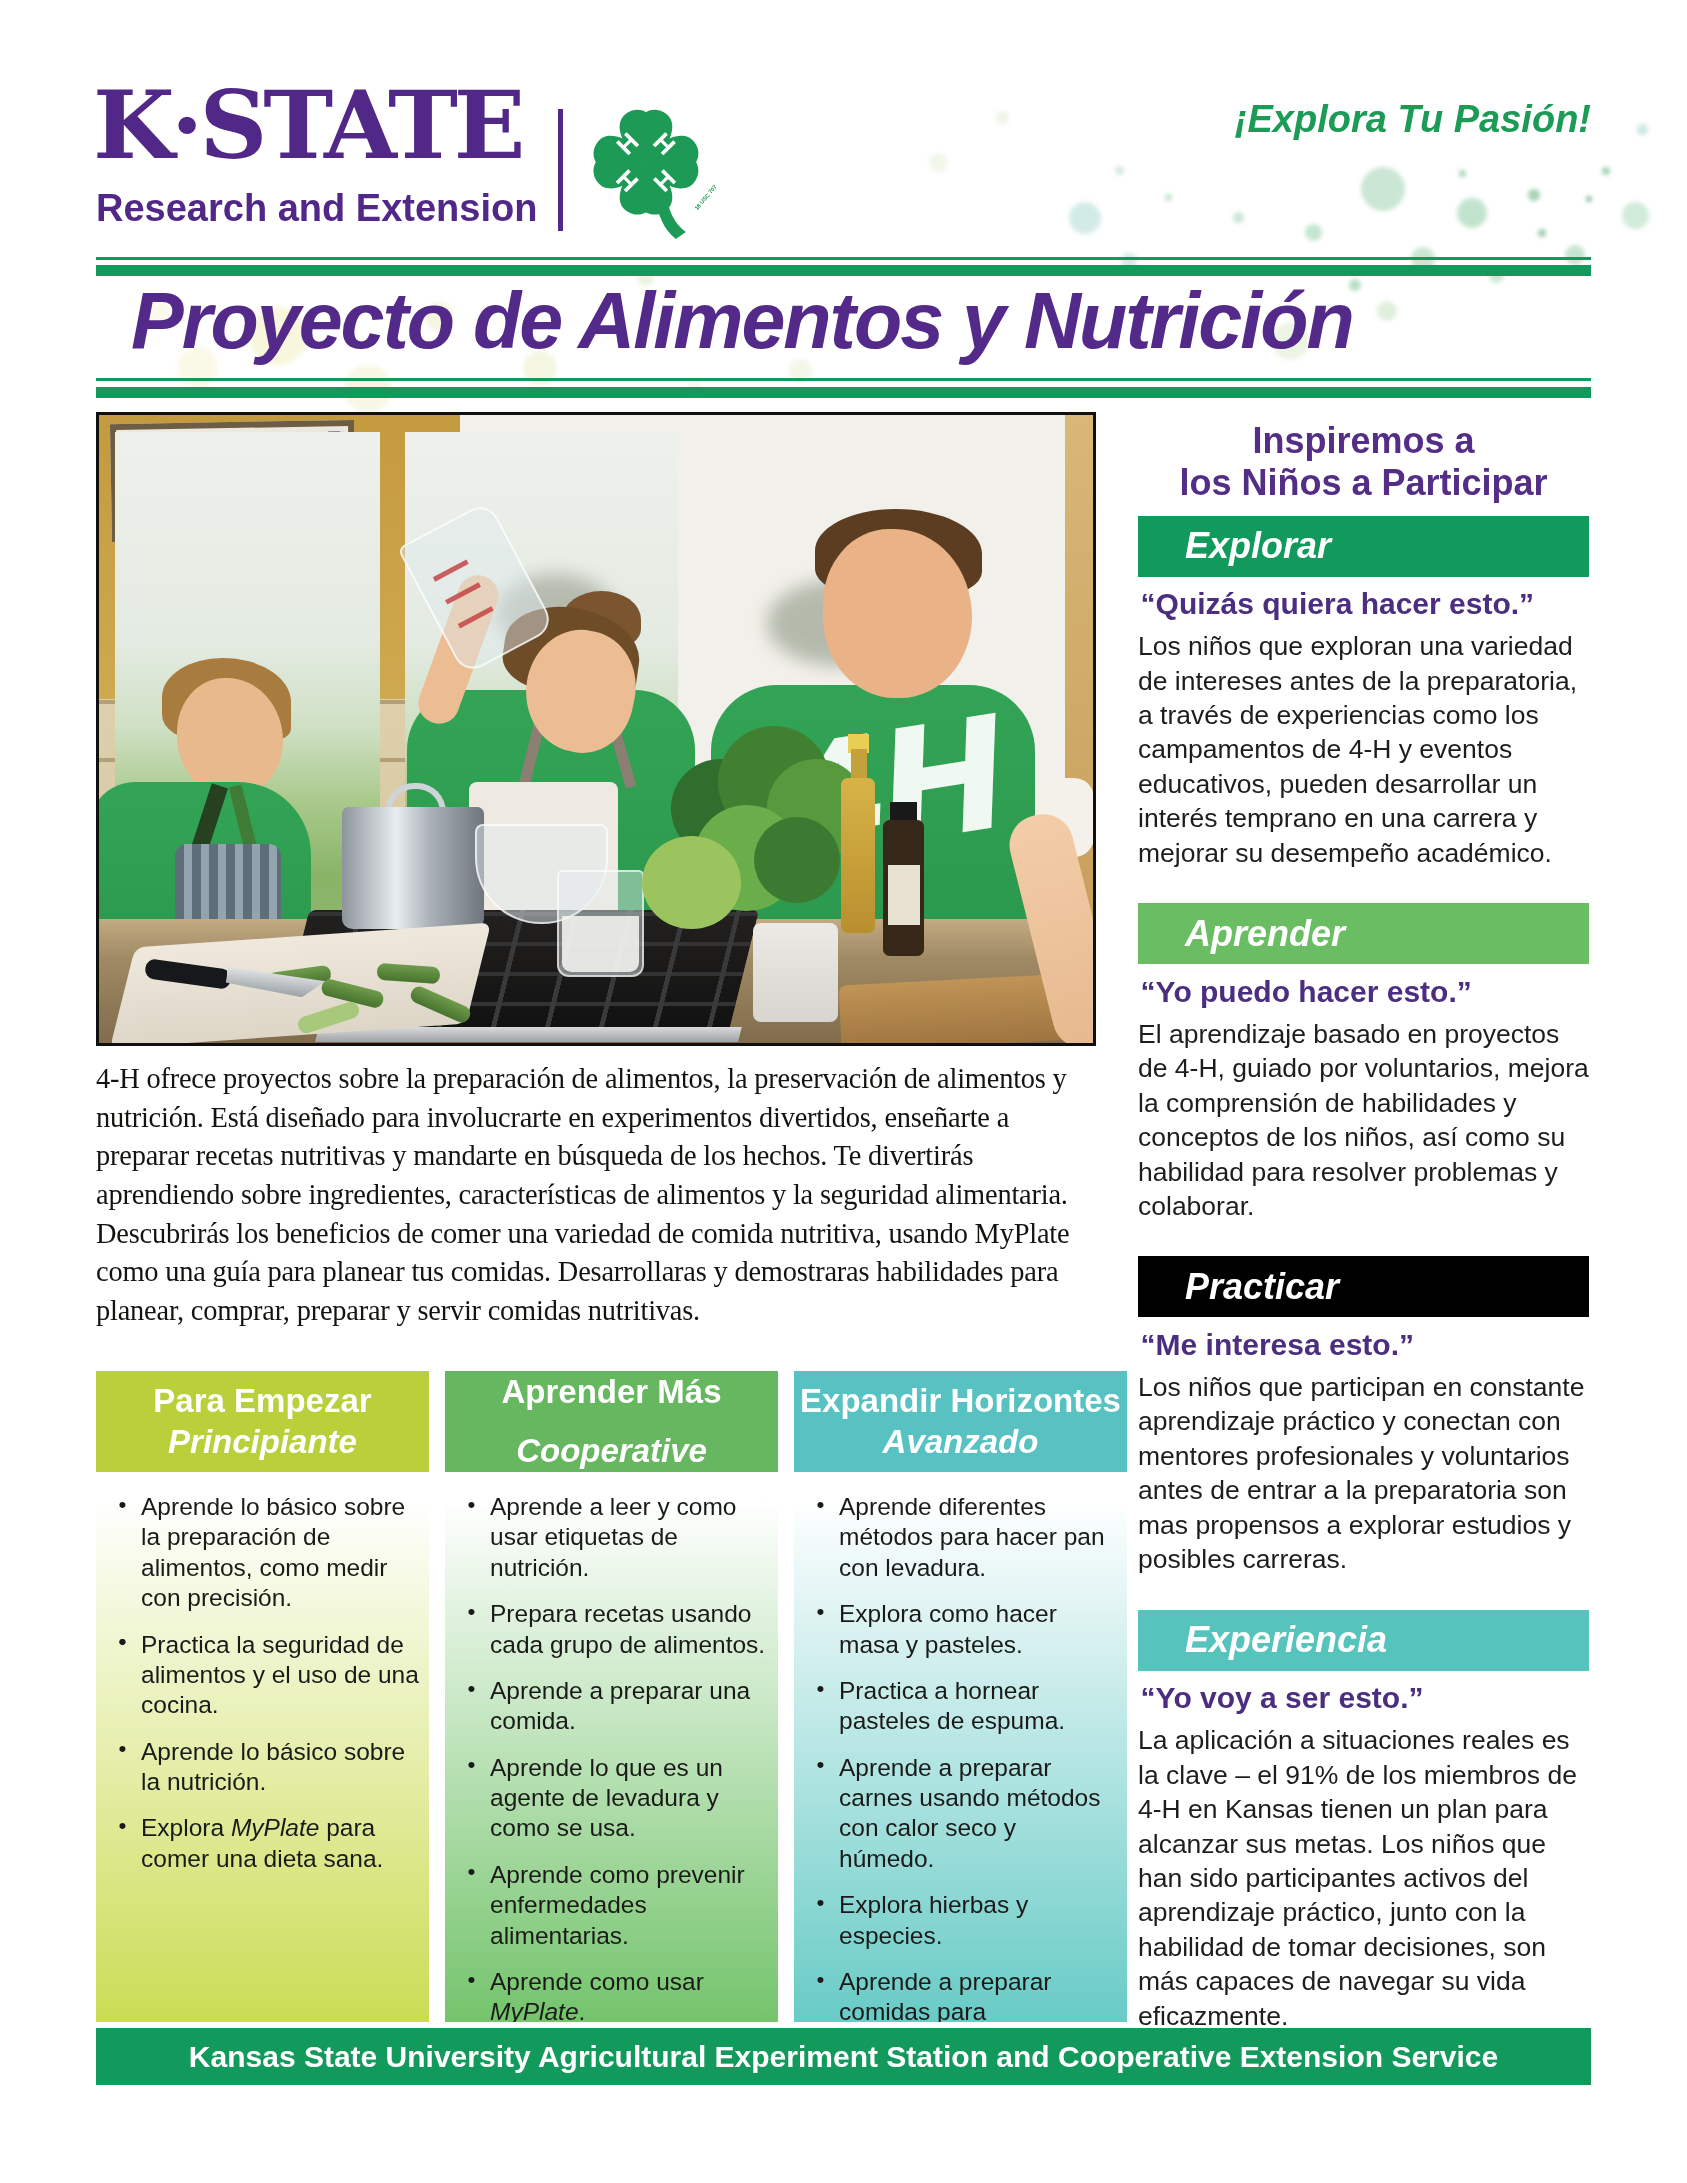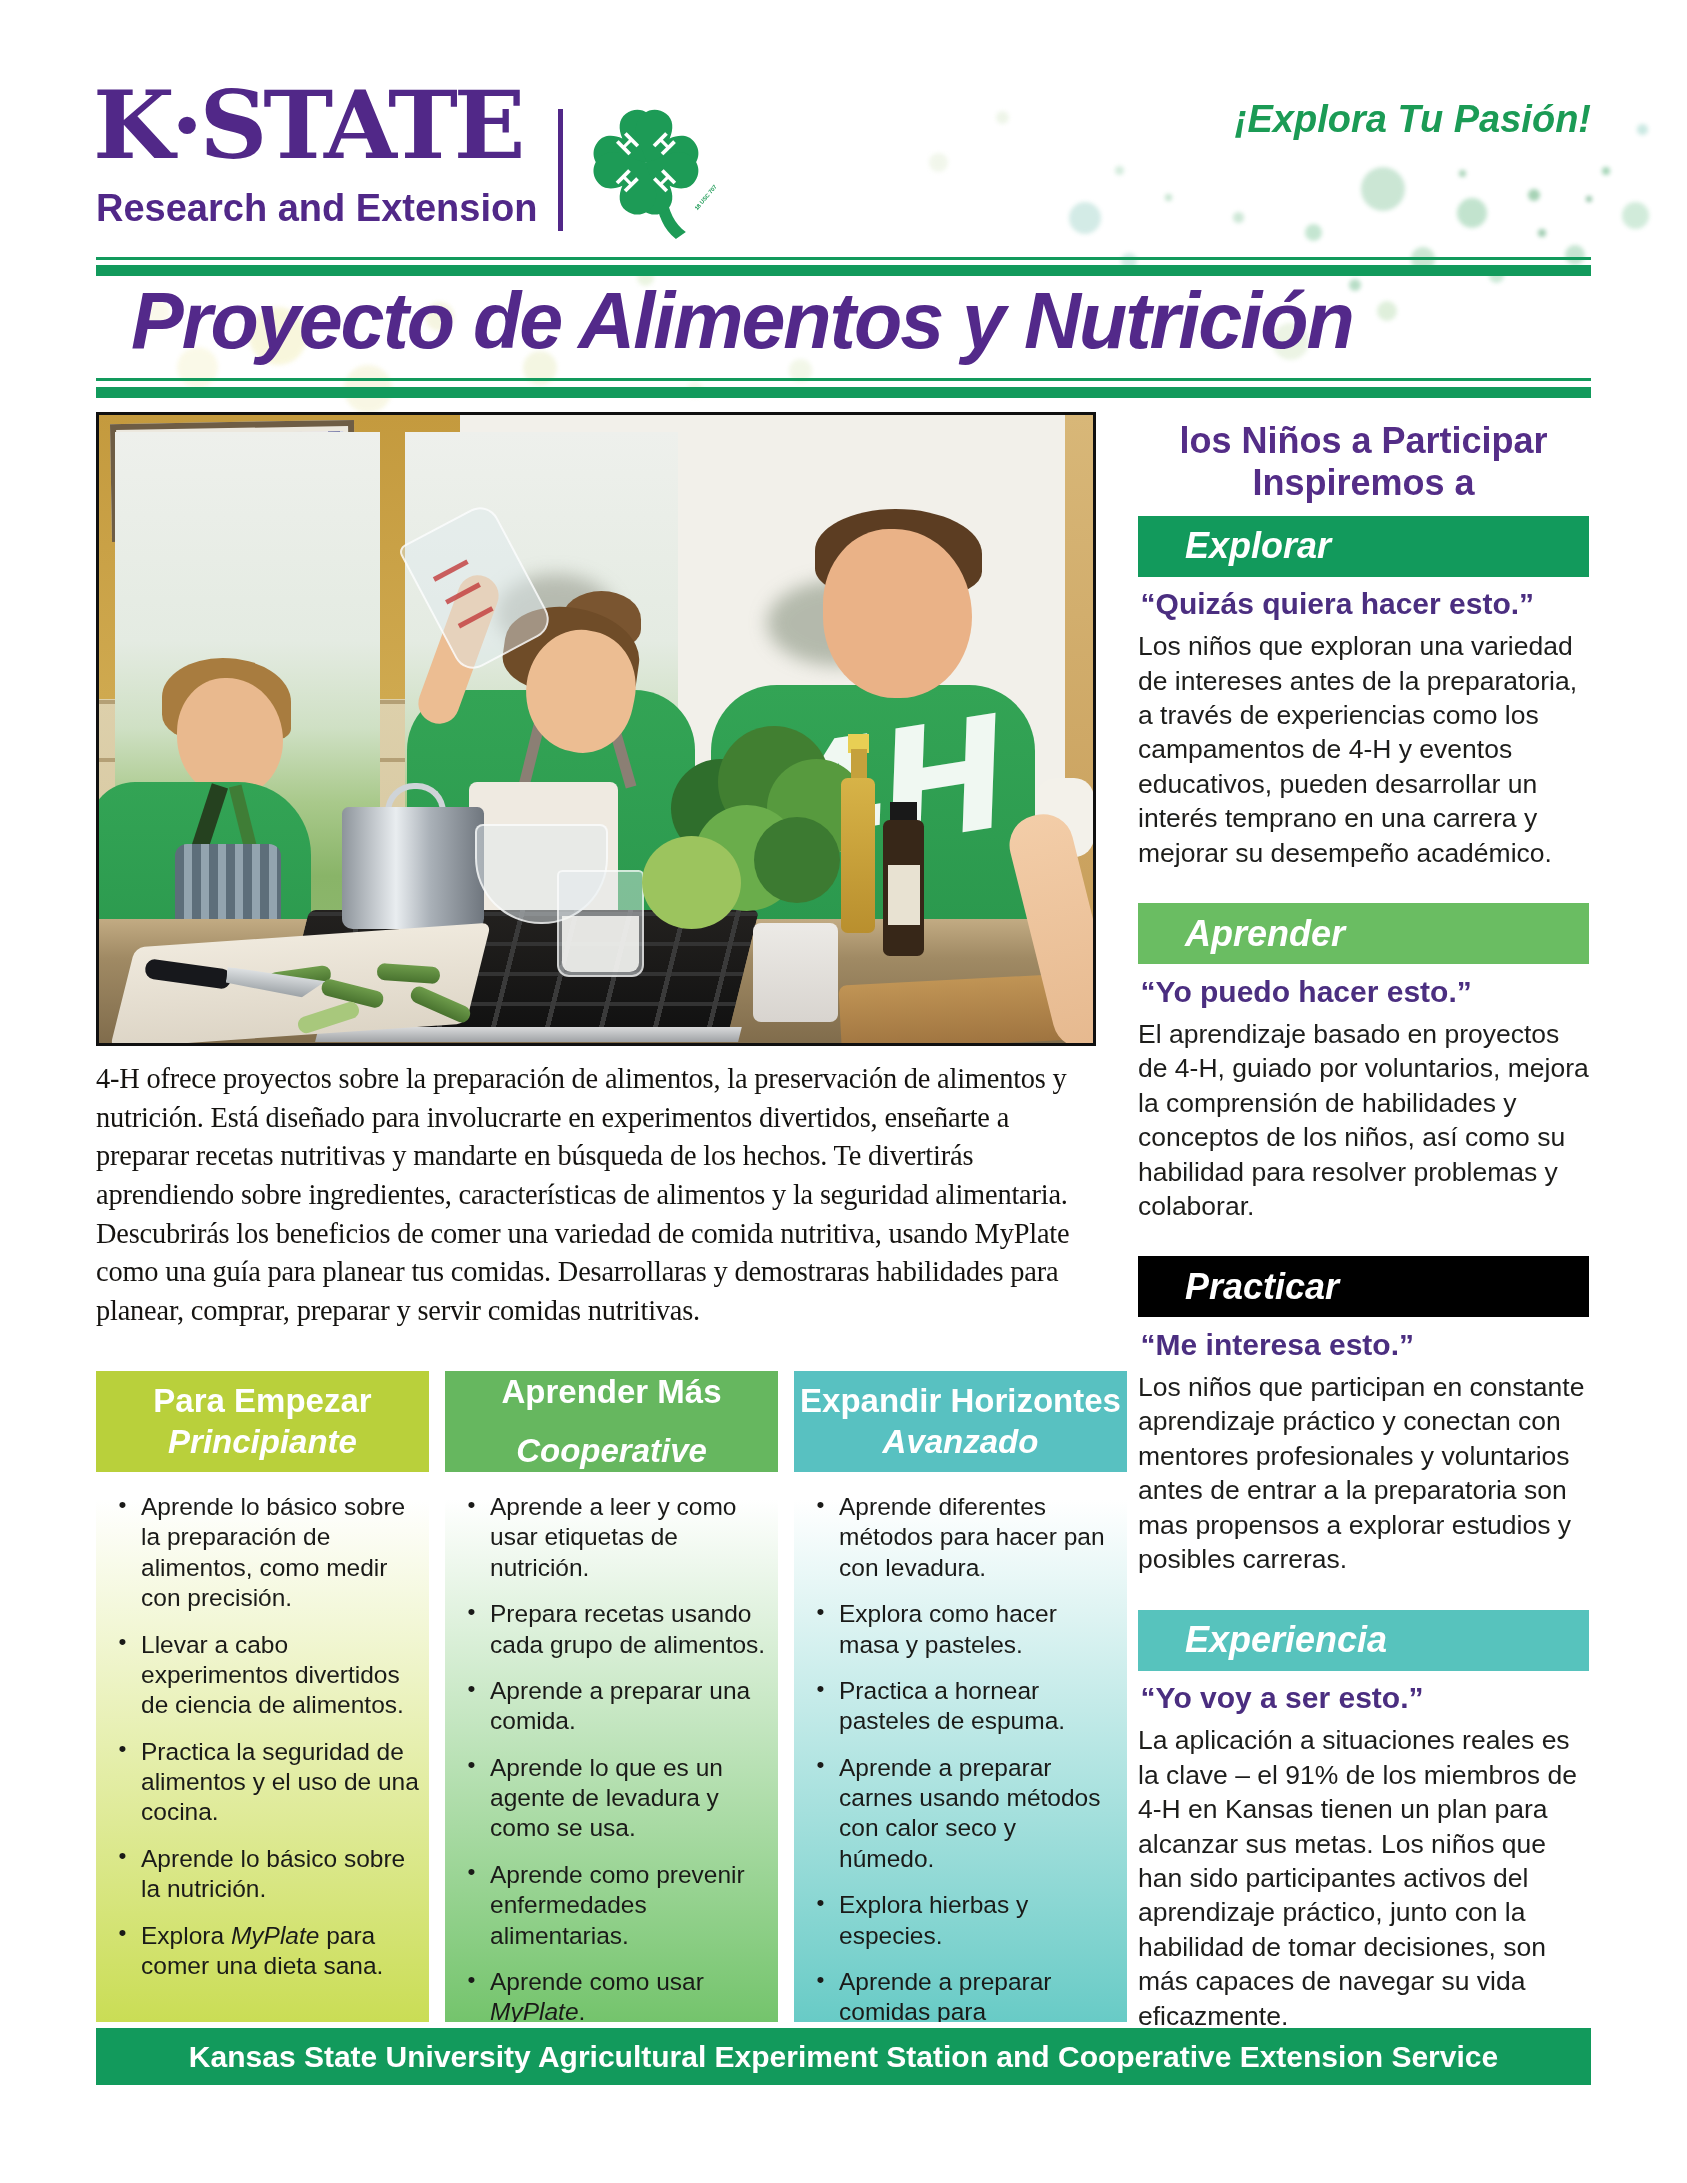--- a/index.html
+++ b/index.html
@@ -286,22 +286,22 @@
     <div class="ph-dark-label"></div>
     <div class="ph-wboard"></div>
     <div class="ph-sleeve"></div>
     <div class="ph-arm"></div>
   </div>
 
   <div class="intro">4-H ofrece proyectos sobre la preparación de alimentos, la preservación de alimentos y nutrición. Está diseñado para involucrarte en experimentos divertidos, enseñarte a preparar recetas nutritivas y mandarte en búsqueda de los hechos. Te divertirás aprendiendo sobre ingredientes, características de alimentos y la seguridad alimentaria. Descubrirás los beneficios de comer una variedad de comida nutritiva, usando MyPlate como una guía para planear tus comidas. Desarrollaras y demostraras habilidades para planear, comprar, preparar y servir comidas nutritivas.</div>
 
   <div class="sidebar">
     <div class="sb-heading">
+      <div>Inspiremos a</div>
       <div>los Niños a Participar</div>
-      <div>Inspiremos a</div>
     </div>
     <div id="sb-sections">
         <div class="sb-banner" style="background: rgb(18, 154, 92);">
           <span class="sb-banner-label">Explorar</span>
         </div>
         <div class="sb-quote">“Quizás quiera hacer esto.”</div>
         <div class="sb-text">Los niños que exploran una variedad de intereses antes de la preparatoria, a través de experiencias como los campamentos de 4-H y eventos educativos, pueden desarrollar un interés temprano en una carrera y mejorar su desempeño académico.</div>
         <div class="sb-banner" style="background: rgb(106, 189, 98);">
           <span class="sb-banner-label">Aprender</span>
         </div>
@@ -322,21 +322,21 @@
 
   <div class="columns" id="columns">
       <div class="col">
         <div class="col-head" style="background: rgb(185, 208, 59);">
           <span class="t1">Para Empezar</span>
           <span class="t2">Principiante</span>
         </div>
         <div class="col-list" style="background: linear-gradient(rgb(255, 255, 255) 0%, rgb(255, 255, 255) 5%, rgb(202, 221, 85) 100%);">
           <ul>
             <li><span class="bullet-mark">•</span><span class="btext">Aprende lo básico sobre la preparación de alimentos, como medir con precisión.</span></li>
-            <li><span class="bullet-mark">•</span><span class="btext">Llevar a cabo experimentos divertidos de ciencia de alimentos.</span></li>
+            <li><span class="bullet-mark">•</span></li>
             <li><span class="bullet-mark">•</span><span class="btext">Practica la seguridad de alimentos y el uso de una cocina.</span></li>
             <li><span class="bullet-mark">•</span><span class="btext">Aprende lo básico sobre la nutrición.</span></li>
             <li><span class="bullet-mark">•</span><span class="btext">Explora <i>MyPlate</i> para comer una dieta sana.</span></li>
           </ul>
         </div>
       </div>
       <div class="col">
         <div class="col-head" style="background: rgb(102, 183, 95); gap: 18px;">
           <span class="t1">Aprender Más</span>
           <span class="t2">Cooperative</span>

